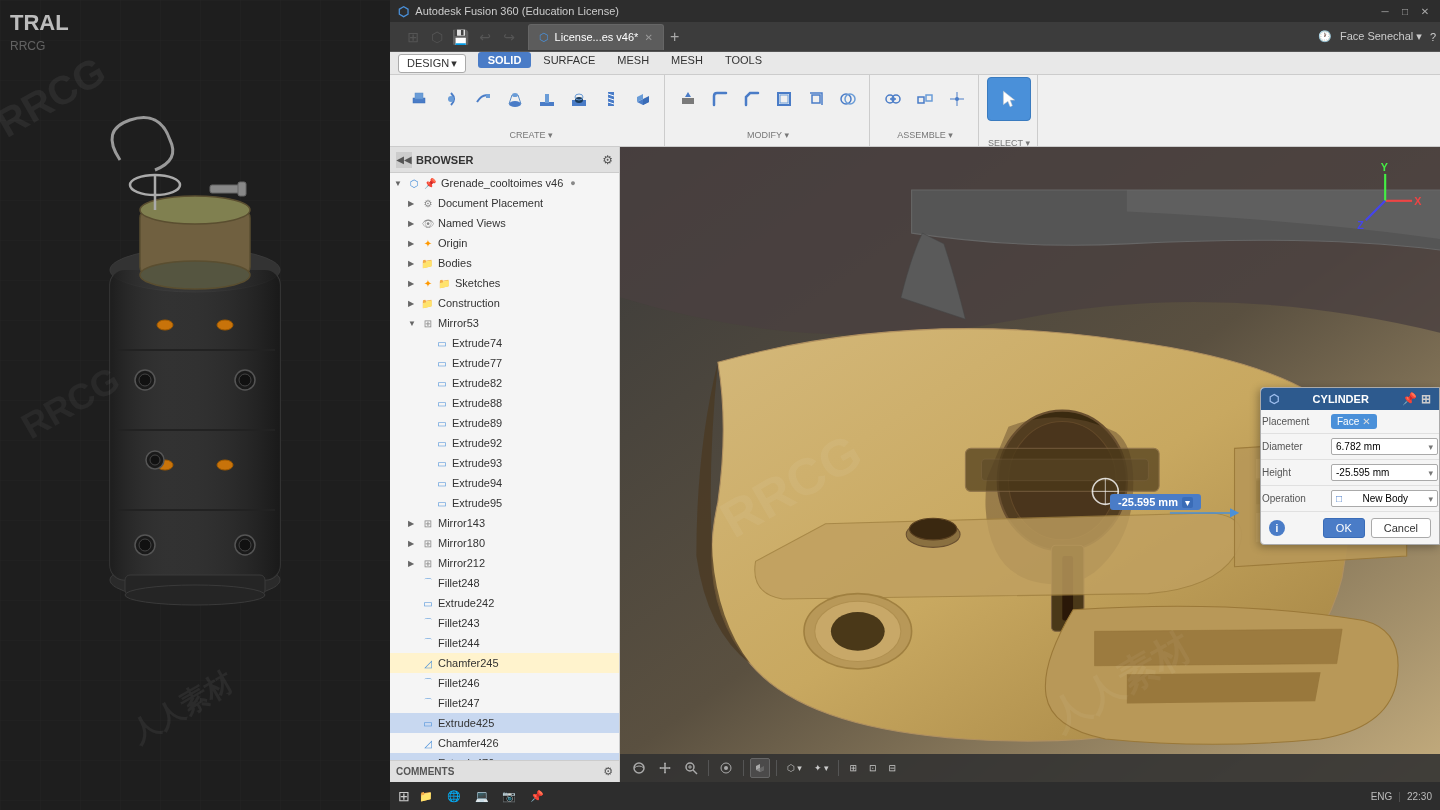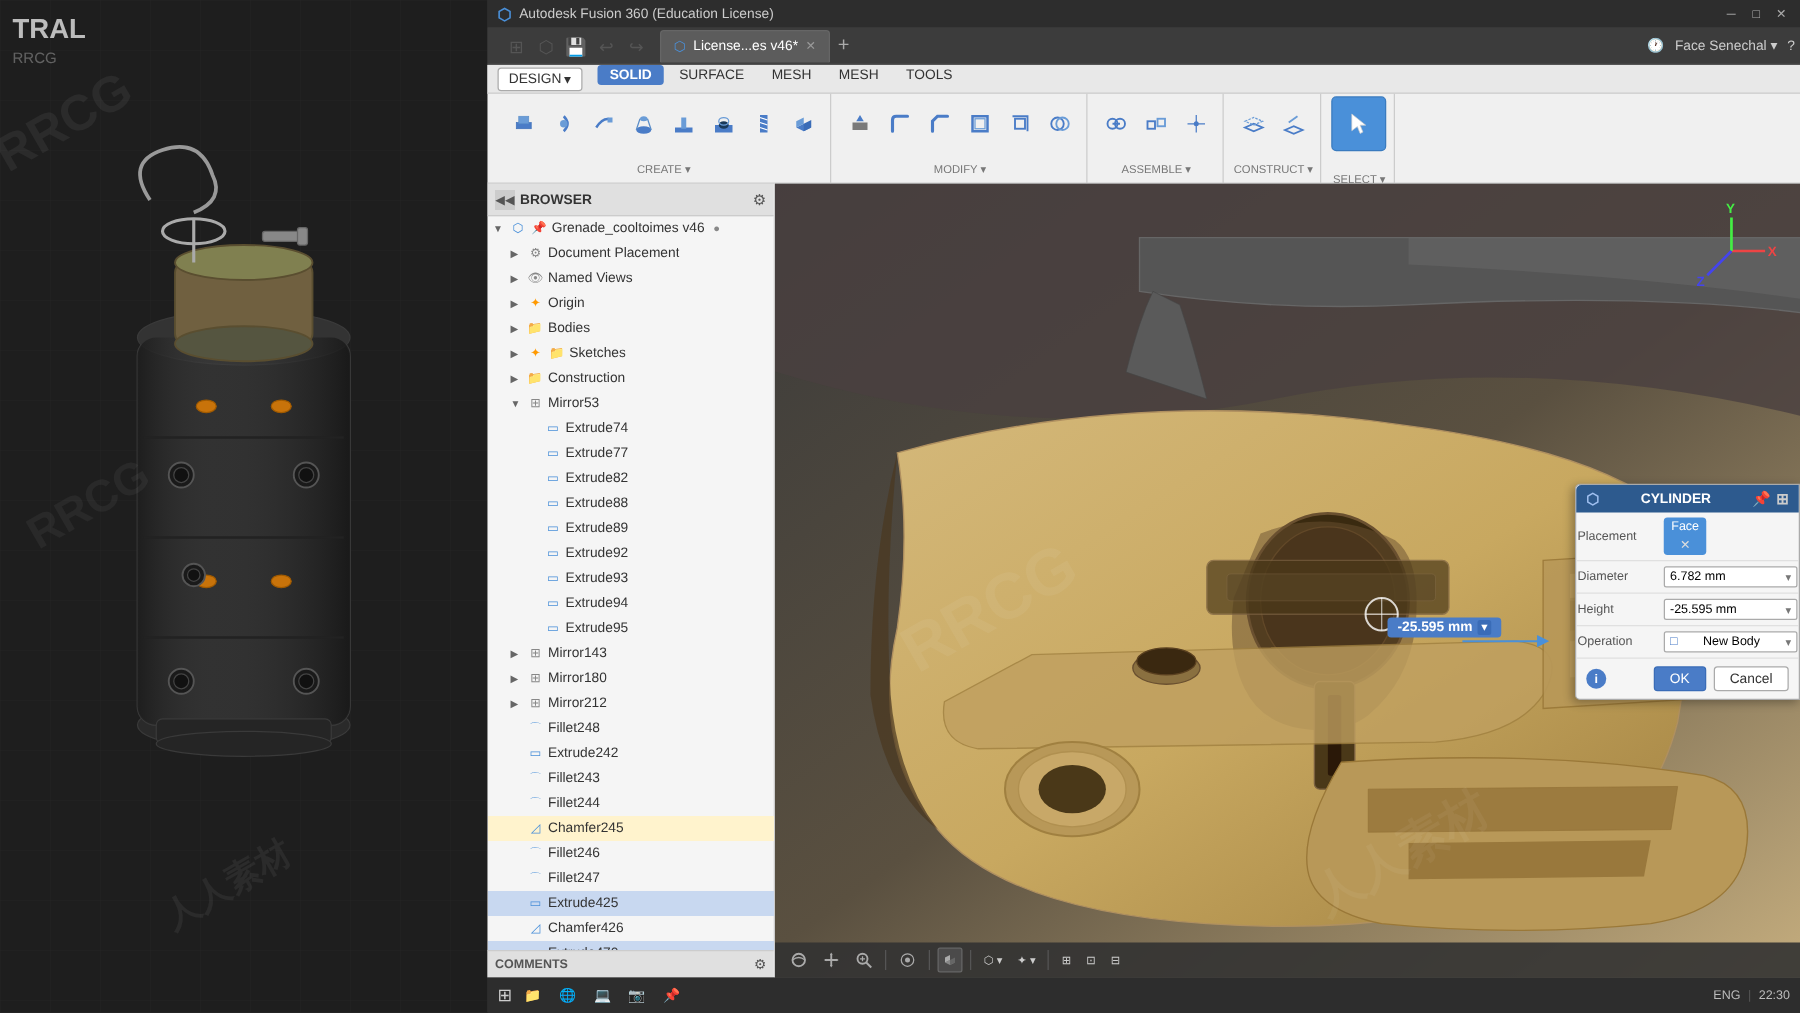--- a/index.html
+++ b/index.html
@@ -260,21 +260,20 @@
     .cylinder-value .dropdown-arrow { color: #777; font-size: 9px; }
     .placement-chip {
       background: #4a90d9;
       color: #fff;
       padding: 2px 6px;
       border-radius: 3px;
       font-size: 10px;
       display: flex;
       align-items: center;
       gap: 3px;
-      flex-direction: column;
     }
     .placement-chip .x-btn { cursor: pointer; color: #ddd; font-size: 10px; }
     #cylinder-footer {
       display: flex;
       gap: 6px;
       padding: 6px 8px;
       justify-content: flex-end;
       align-items: center;
     }
     #cylinder-footer .info-btn {
@@ -676,37 +675,20 @@
               <svg viewBox="0 0 18 18" fill="none">
                   <circle cx="9" cy="9" r="2" fill="#4a7cc7"></circle>
                   <line x1="9" y1="2" x2="9" y2="16" stroke="#4a7cc7" stroke-width="1"></line>
                   <line x1="2" y1="9" x2="16" y2="9" stroke="#4a7cc7" stroke-width="1"></line>
                 </svg>
             </button>
           </div>
           <div class="tool-group-label">ASSEMBLE ▾</div>
         </div>
 
-        <div class="tool-group">
-          <div class="tool-row">
-            <button class="tool-btn">
-              <svg viewBox="0 0 18 18" fill="none">
-                  <path d="M2 12 L9 9 L16 12 L9 15 Z" fill="none" stroke="#4a7cc7" stroke-width="1.5"></path>
-                  <path d="M2 7 L9 4 L16 7 L9 10 Z" fill="none" stroke="#6a9cd7" stroke-width="1" stroke-dasharray="2 1"></path>
-                </svg>
-            </button>
-            <button class="tool-btn">
-              <svg viewBox="0 0 18 18" fill="none">
-                  <path d="M2 14 L9 11 L16 14 L9 17 Z" fill="none" stroke="#4a7cc7" stroke-width="1.5"></path>
-                  <path d="M5 8 L12 3" stroke="#6a9cd7" stroke-width="1.5"></path>
-                </svg>
-            </button>
-          </div>
-          <div class="tool-group-label">CONSTRUCT ▾</div>
-        </div>
 
 
 
         <div class="tool-group">
           <div class="tool-row">
             <button class="tool-btn-large">
               <svg viewBox="0 0 18 18" fill="none" width="20" height="20">
                   <path d="M4 2 L4 14 L8 11 L10 16 L12 15 L10 10 L14 10 Z" fill="#fff" stroke="#ccc" stroke-width="0.5"></path>
                 </svg>
             </button>

